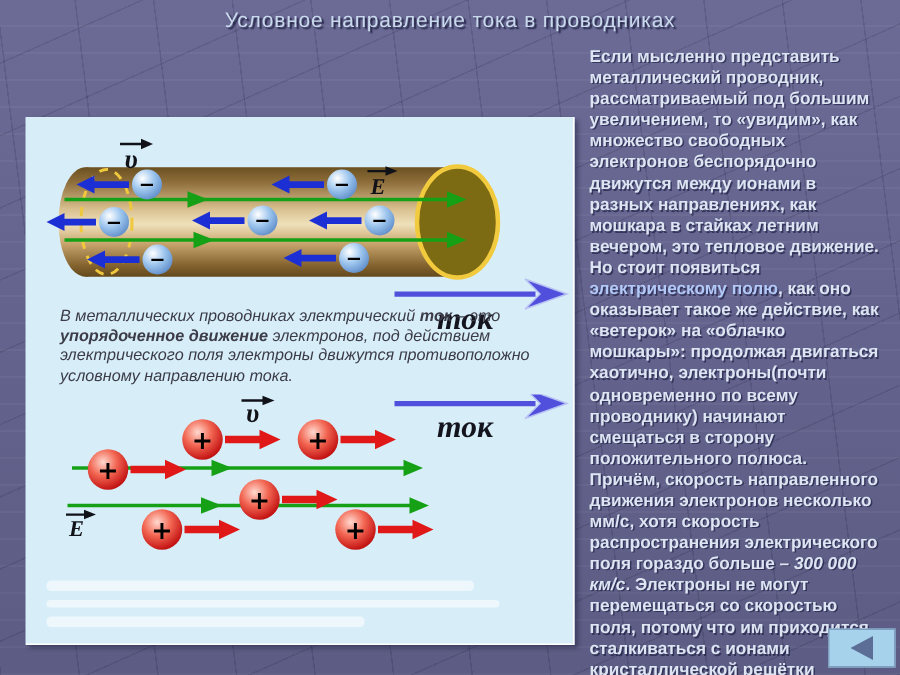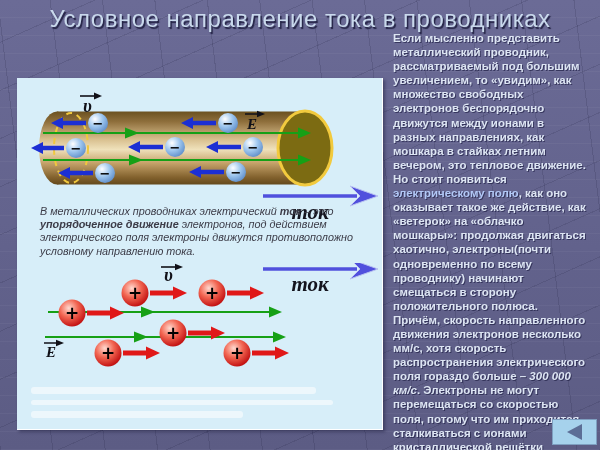--- a/index.html
+++ b/index.html
@@ -6,21 +6,21 @@
   body{width:600px;height:450px;overflow:hidden;
        font-family:"Liberation Sans", sans-serif;}
   .slide{position:relative;width:600px;height:450px;
     background:
       repeating-linear-gradient(83deg, rgba(25,25,55,0.16) 0 1px, transparent 1px 52px),
       repeating-linear-gradient(-24deg, rgba(25,25,55,0.14) 0 1px, transparent 1px 44px),
       repeating-linear-gradient(0deg, rgba(255,255,255,0.04) 0 1px, transparent 1px 18px),
       linear-gradient(180deg,#6b6b96 0%,#62628c 55%,#5c5c84 100%);
   }
   .title{position:absolute;left:0;top:5px;width:100%;text-align:center;
-    font-size:24px;letter-spacing:0.5px;color:#c9d9ec;
+    font-size:14px;letter-spacing:0.5px;color:#c9d9ec;
     text-shadow:1.5px 1.5px 1px #232345;}
   .panel{position:absolute;left:17px;top:78px;width:366px;height:352px;
     background:#d7eef9;box-shadow:2px 2px 3px rgba(25,25,55,0.45), inset -1px -1px 0 #ffffff;}
   .panel svg{position:absolute;left:0;}
   .svg-top{top:0;}
   .svg-bottom{top:185px;}
   .caption{position:absolute;left:7px;top:127px;width:356px;
     font-style:italic;font-size:10.8px;line-height:13.2px;color:#3c3c48;margin-left:16px;}
   .caption .seg-bold{font-weight:bold;}
   .ghost{position:absolute;left:14px;top:309px;width:320px;}

